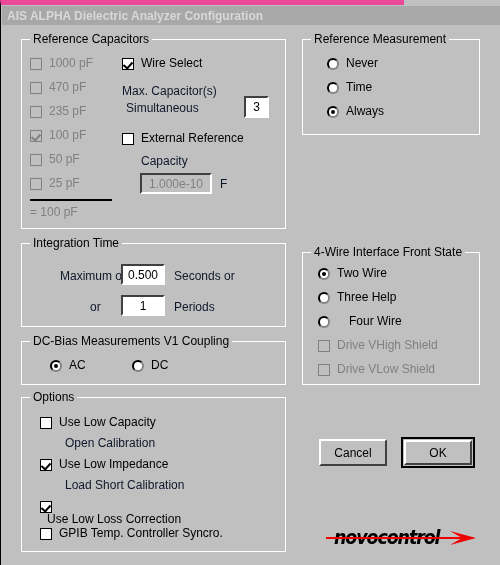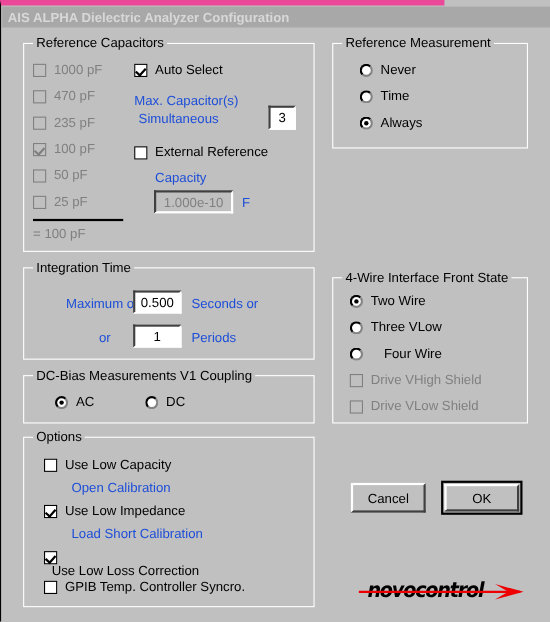--- a/index.html
+++ b/index.html
@@ -153,21 +153,21 @@
   }
   .field.disabled {
     background: #c0c0c0;
     color: #808080;
   }
 
   
   .lab {
     position: absolute;
     font-size: 12px;
-    color: #1d4ed8;
+    color: #0f172a;
     white-space: nowrap;
   }
   .lab.dim { color: #808080; }
 
   .hr-thick {
     position: absolute;
     background: #000000;
     height: 2px;
   }
 
@@ -248,21 +248,21 @@
     <div class="chk disabled" style="left:8px; top:137px;">
       <span class="box"></span>
       <span class="lbl">25 pF</span>
     </div>
 
     <div class="hr-thick" style="left:8px; top:159px; width:82px;"></div>
     <div class="lab dim" style="left:8px; top:165px;">= 100 pF</div>
 
     <div class="chk checked" style="left:100px; top:17px;">
       <span class="box"></span>
-      <span class="lbl">Auto Select</span>
+      <span class="lbl">Wire Select</span>
     </div>
 
     <div class="lab" style="left:100px; top:44px;">Max. Capacitor(s)</div>
     <div class="lab" style="left:104px; top:61px;">Simultaneous</div>
     <div class="field" style="left:222px; top:56px; width:25px; height:22px;">3</div>
 
     <div class="chk" style="left:100px; top:92px;">
       <span class="box"></span>
       <span class="lbl">External Reference</span>
     </div>
@@ -339,21 +339,21 @@
 
 
   <div class="group" style="left:301px; top:247px; width:178px; height:133px;">
     <span class="legend">4-Wire Interface Front State</span>
     <div class="rad selected" style="left:15px; top:14px;">
       <span class="circ"></span>
       <span class="lbl">Two Wire</span>
     </div>
     <div class="rad" style="left:15px; top:38px;">
       <span class="circ"></span>
-      <span class="lbl">Three VLow</span>
+      <span class="lbl">Three Help</span>
     </div>
     <div class="rad" style="left:15px; top:62px;gap:12px;">
       <span class="circ"></span>
       <span class="lbl">Four Wire</span>
     </div>
     <div class="chk disabled" style="left:15px; top:86px;">
       <span class="box"></span>
       <span class="lbl">Drive VHigh Shield</span>
     </div>
     <div class="chk disabled" style="left:15px; top:110px;">

